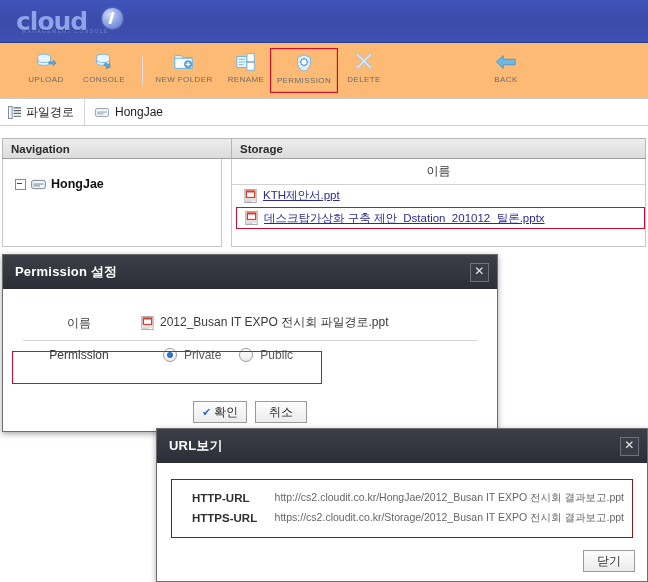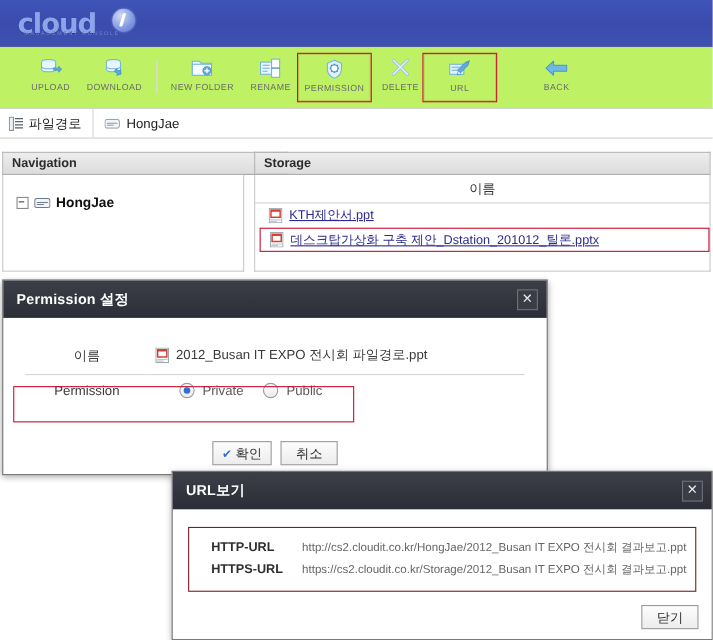--- a/index.html
+++ b/index.html
@@ -67,21 +67,21 @@
     letter-spacing: 1.4px;
     color: #6b81d4;
     white-space: nowrap;
   }
 
   
   .toolbar {
     position: absolute;
     left: 0; top: 43px;
     width: 648px; height: 55px;
-    background: #bef264;
+    background: #fdba74;
     border-bottom: 1px solid #cccccc;
   }
   .tb-item {
     position: absolute;
     top: 5px;
     width: 68px; height: 45px;
     text-align: center;
     box-sizing: border-box;
     padding-top: 3px;
   }
@@ -397,21 +397,21 @@
     <div class="tb-label">UPLOAD</div>
   </div>
 
   <div class="tb-item" style="left:70px">
     <svg class="tb-icon" viewBox="0 0 24 24">
       <ellipse cx="11" cy="6" rx="7" ry="2.6" fill="#dff0fb" stroke="#6fb3dd" stroke-width="1"></ellipse>
       <path d="M4 6v7c0 1.5 3.1 2.6 7 2.6s7-1.1 7-2.6V6" fill="#eaf6fd" stroke="#6fb3dd" stroke-width="1"></path>
       <path d="M4 10c0 1.5 3.1 2.6 7 2.6s7-1.1 7-2.6" fill="none" stroke="#6fb3dd" stroke-width="1"></path>
       <path d="M12 14l4 0 0-2 3 3.5-3 3.5 0-2-4 0z" transform="rotate(35 15 16)" fill="#5fa8dd" stroke="#3d8cc4" stroke-width=".7"></path>
     </svg>
-    <div class="tb-label">DOWNLOAD</div>
+    <div class="tb-label">CONSOLE</div>
   </div>
 
   <div class="tb-sep" style="left:142px"></div>
 
   <div class="tb-item" style="left:150px">
     <svg class="tb-icon" viewBox="0 0 24 24">
       <path d="M2 5h7l1.6 2H21v12H2z" fill="#eaf6fd" stroke="#6fb3dd" stroke-width="1"></path>
       <path d="M2 8h19v11H2z" fill="#f7fcff" stroke="#6fb3dd" stroke-width="1"></path>
       <circle cx="16.5" cy="14.5" r="4" fill="#5fa8dd" stroke="#3d8cc4" stroke-width=".8"></circle>
       <path d="M16.5 12v5M14 14.5h5" stroke="#ffffff" stroke-width="1.3"></path>
@@ -439,29 +439,20 @@
   </div>
 
   <div class="tb-item" style="left:330px">
     <svg class="tb-icon" viewBox="0 0 24 24">
       <path d="M5 4l14 14M19 4L5 18" stroke="#a8c8e0" stroke-width="3.2" stroke-linecap="round"></path>
       <path d="M5 4l14 14M19 4L5 18" stroke="#e8f2f9" stroke-width="1.2" stroke-linecap="round"></path>
     </svg>
     <div class="tb-label">DELETE</div>
   </div>
 
-  <div class="tb-item hl" style="left:384px">
-    <svg class="tb-icon" viewBox="0 0 24 24">
-      <rect x="2" y="7" width="14" height="10" fill="#dff0fb" stroke="#6fb3dd" stroke-width="1"></rect>
-      <path d="M4 10h8M4 13h6" stroke="#6fb3dd" stroke-width="1"></path>
-      <path d="M21.5 3.5l-1.4 4.6-7.6 7.6-2.8-2.8 7.6-7.6z" fill="#5fa8dd" stroke="#3d8cc4" stroke-width=".8"></path>
-      <path d="M10.5 13.9l-1 3.6 3.6-1" fill="#ffffff" stroke="#3d8cc4" stroke-width=".8"></path>
-    </svg>
-    <div class="tb-label">URL</div>
-  </div>
 
   <div class="tb-item" style="left:472px">
     <svg class="tb-icon" viewBox="0 0 24 24">
       <path d="M9 5L1.5 12 9 19v-4h13V9H9z" fill="#6fb8e4" stroke="#4796cc" stroke-width="1" stroke-linejoin="round"></path>
     </svg>
     <div class="tb-label">BACK</div>
   </div>
 </div>
 
 <div class="pathbar">

